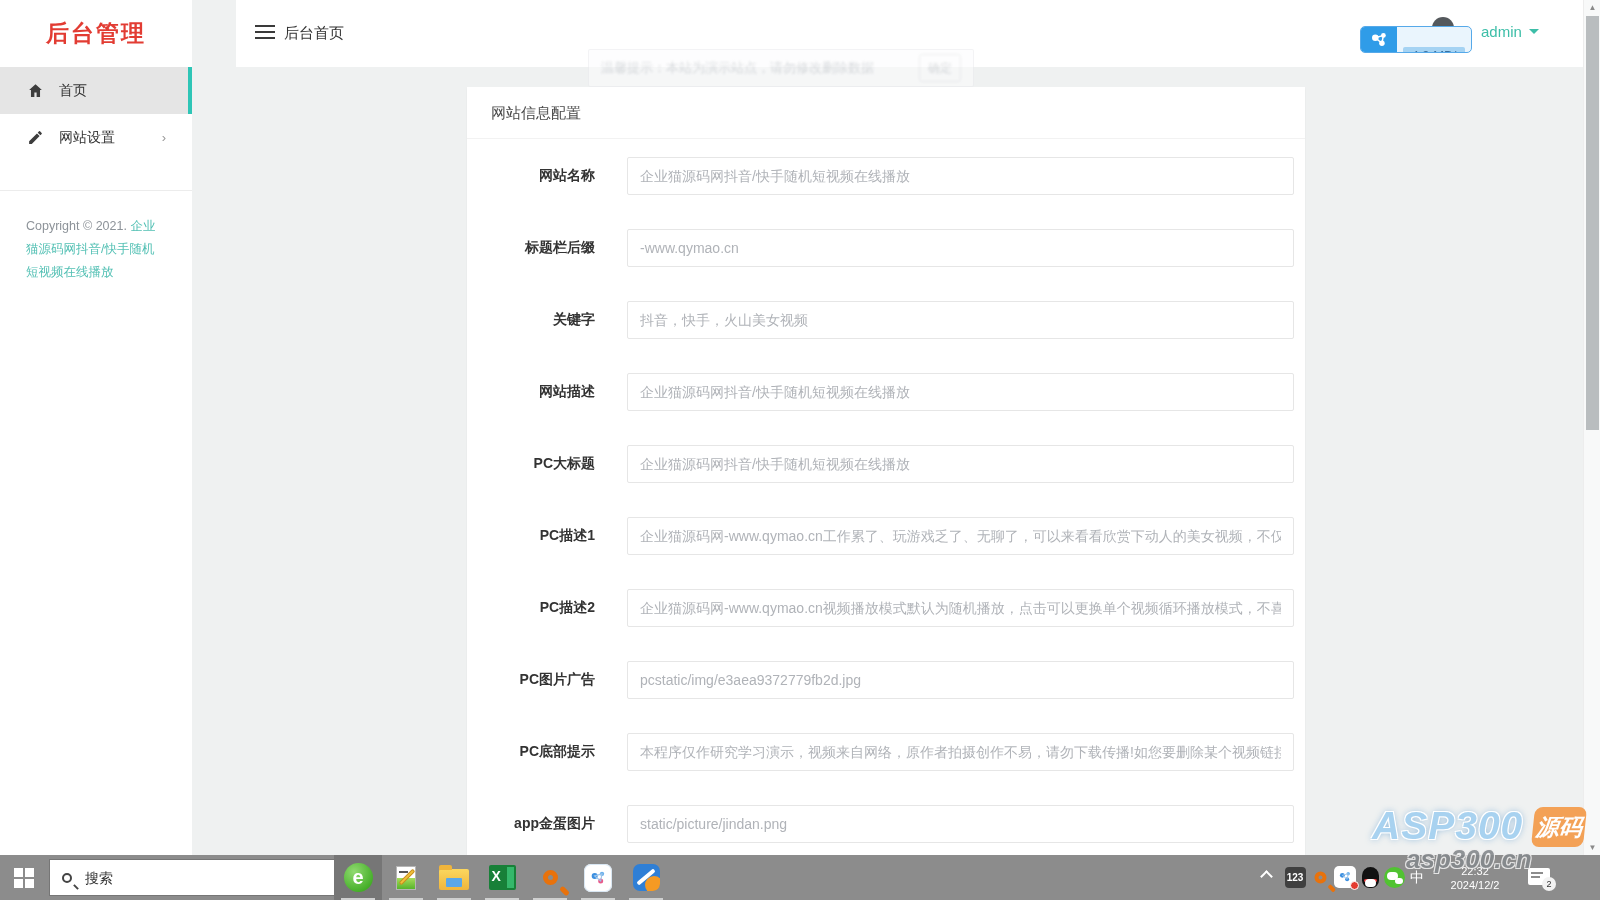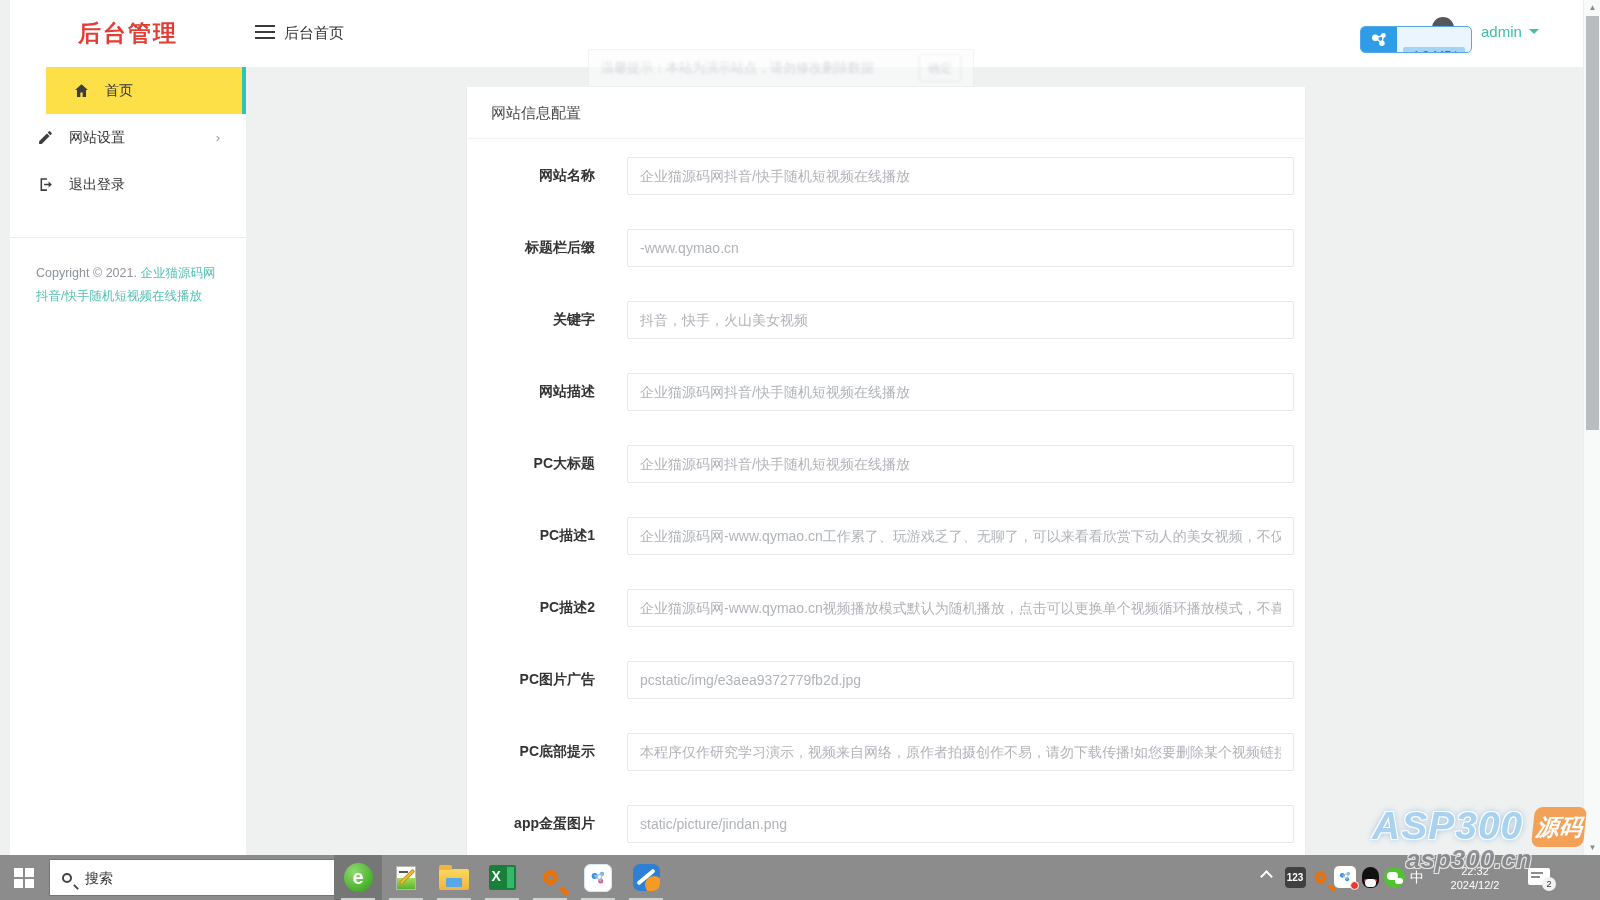--- a/index.html
+++ b/index.html
@@ -1,23 +1,23 @@
 <!DOCTYPE html>
 <html><head>
 <meta charset="utf-8">
 <style>
   html,body{margin:0;padding:0;background:#222;}
   *{box-sizing:border-box;font-family:"Liberation Sans","DejaVu Sans",sans-serif;}
   .screen{position:relative;width:1600px;height:900px;overflow:hidden;background:#eff1f1;}
 
   
-  .sidebar{position:absolute;left:10px;top:0;width:236px;height:855px;background:#fff;z-index:4;}
+  .sidebar{position:absolute;left:0;top:0;width:192px;height:855px;background:#fff;z-index:4;}
   .logo{height:67px;line-height:67px;text-align:center;color:#e23c33;font-size:23px;font-weight:bold;letter-spacing:2px;}
   .menu-item{position:relative;height:47px;display:flex;align-items:center;padding-left:27px;font-size:14px;color:#333;cursor:pointer;}
-  .menu-item.active{background:#fde047;box-shadow:inset -4px 0 0 #2ec5b6;margin-left:36px;}
+  .menu-item.active{background:#e5e5e5;box-shadow:inset -4px 0 0 #2ec5b6;}
   .menu-item .mi{width:17px;height:17px;margin-right:15px;flex:0 0 17px;}
   .menu-item .mi svg{width:100%;height:100%;fill:#3d3d3d;}
   .menu-item .chev{position:absolute;right:26px;color:#999;font-size:13px;}
   .side-sep{border-top:1px solid #ececec;margin-top:29px;}
   .copyright{padding:24px 26px 0 26px;font-size:12.5px;line-height:23px;color:#8d9399;}
   .copyright a{color:#53c0b4;text-decoration:none;}
 
   
   .topbar{position:absolute;left:236px;top:0;width:1347px;height:67px;background:#fff;z-index:3;}
   .hamburger{position:absolute;left:19px;top:25px;width:20px;height:16px;cursor:pointer;}
@@ -161,28 +161,20 @@
     </div>
     <div class="menu-item">
       <span class="mi">
         <svg viewBox="0 0 24 24">
             <path d="M3 17.25V21h3.75L17.8 9.94l-3.75-3.75L3 17.25zM20.7 7.04a1 1 0 000-1.41l-2.34-2.34a1 1 0 00-1.41 0l-1.83 1.83 3.75 3.75 1.83-1.83z"></path>
           </svg>
       </span>
       <span>网站设置</span>
       <span class="chev">›</span>
     </div>
-    <div class="menu-item">
-      <span class="mi">
-        <svg viewBox="0 0 24 24">
-            <path d="M5 3h9v2.2H7.2v13.6H14V21H5V3zm11.4 4.6L21 12l-4.6 4.4v-3.3H10v-2.2h6.4V7.6z"></path>
-          </svg>
-      </span>
-      <span>退出登录</span>
-    </div>
     <div class="side-sep"></div>
     <div class="copyright">
       <span>Copyright © 2021.</span>
       <a href="#">企业猫源码网抖音/快手随机短视频在线播放</a>
     </div>
   </div>
 
   <div class="toast">
     <span class="toast-text">温馨提示：本站为演示站点，请勿修改删除数据</span>
     <span class="toast-btn">确定</span>

